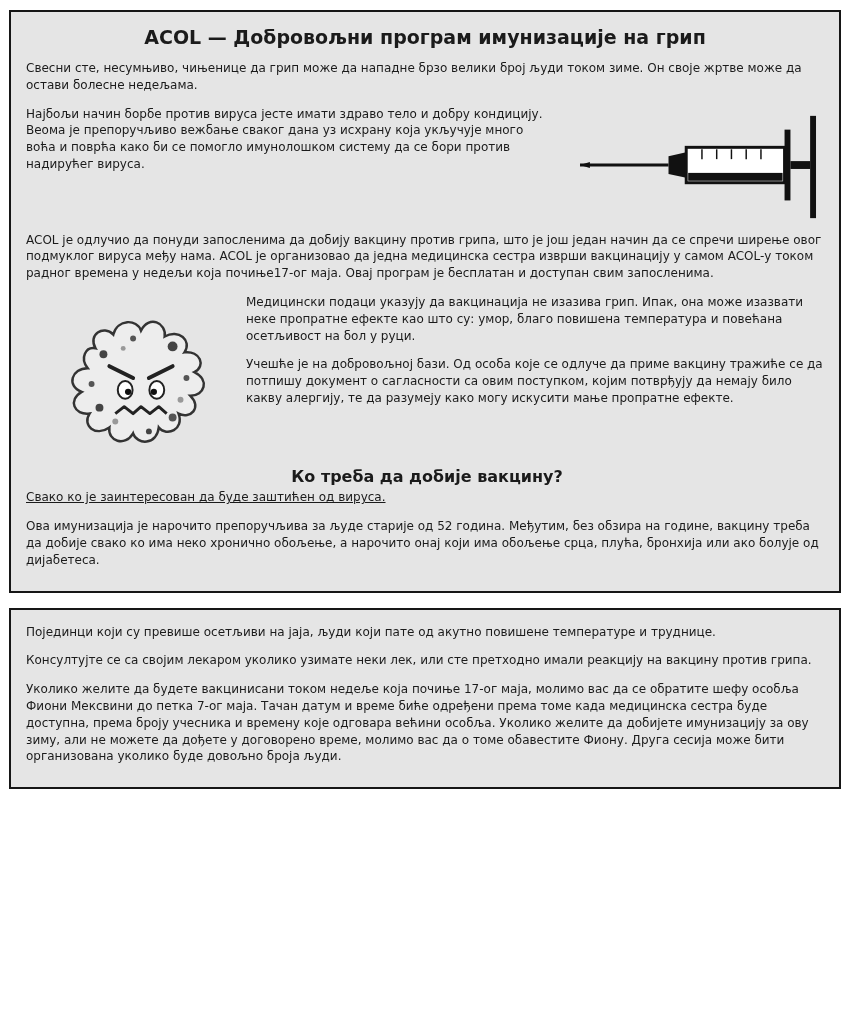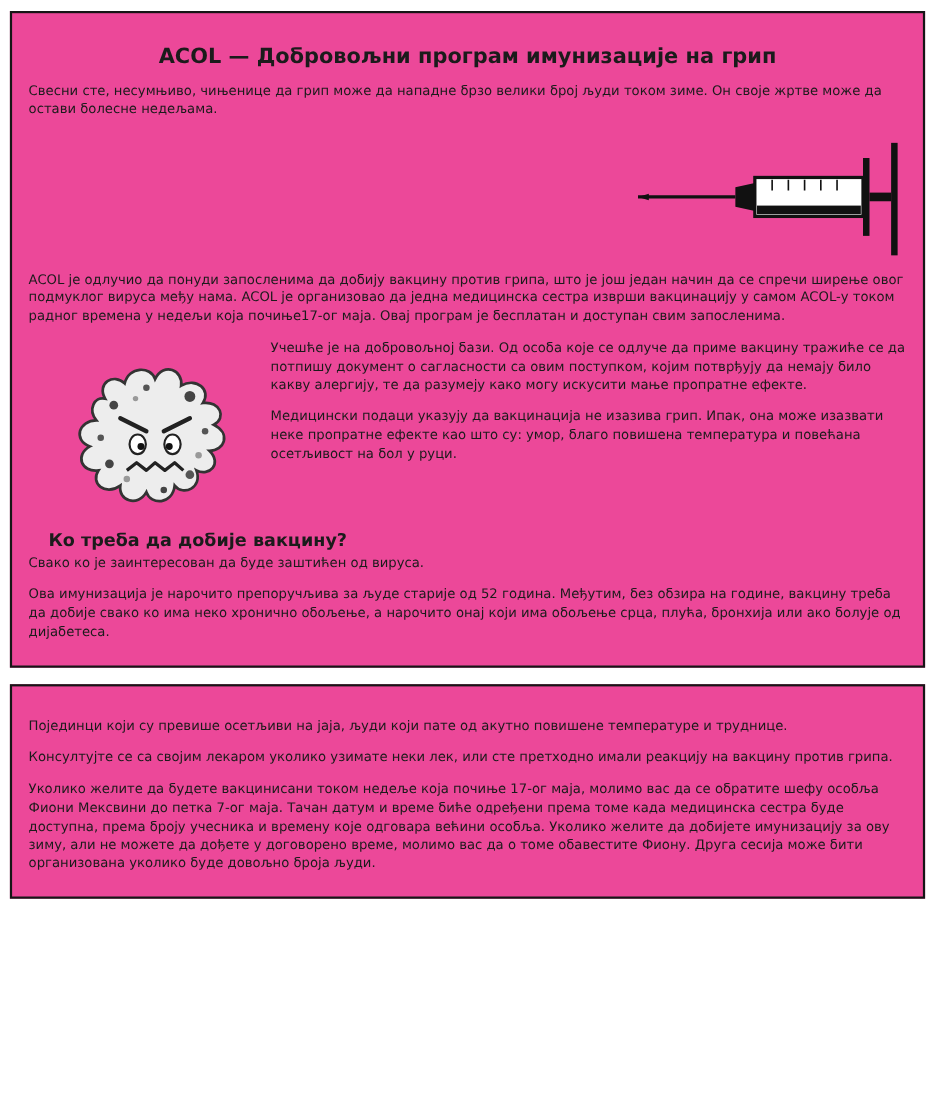--- a/index.html
+++ b/index.html
@@ -13,45 +13,47 @@
     color: #1b1b1b;
   }
   .page {
     box-sizing: border-box;
     width: 850px;
     min-height: 1015px;
     padding: 10px 9px 12px 9px;
   }
   .box {
     border: 2px solid #161616;
-    padding: 16px 15px 10px 15px;
-    background: #ec4899;
+    padding: 2px 15px 10px 15px;
+    background: #e5e5e5;
   }
   .box + .box {
     margin-top: 15px;
   }
   .doc-title {
     text-align: center;
     font-weight: bold;
     font-size: 19px;
     margin: 12px 0 10px 0;
   }
   p {
     font-size: 12px;
     line-height: 1.4;
     margin: 12px 0;
   }
   .heading {
     font-weight: bold;
     font-size: 16px;
     line-height: 1.4;
-    margin: 12px 0 0 18px;
+    margin: 12px 0 0 4px;
+    text-align: center;
   }
   .heading + p {
     margin-top: 1px;
+    text-decoration: underline;
   }
   .syringe-float {
     float: right;
     width: 250px;
     height: 118px;
     margin: 2px 0 6px 18px;
   }
   .virus-float {
     float: left;
     width: 168px;
@@ -89,20 +91,21 @@
         <line x1="188" y1="42" x2="188" y2="52" stroke="#111" stroke-width="1.5"></line>
 
         <rect x="212" y="22" width="6" height="72" fill="#111"></rect>
 
         <rect x="218" y="54" width="20" height="8" fill="#111"></rect>
 
         <rect x="238" y="8" width="6" height="104" fill="#111"></rect>
       </svg>
     </div>
 
+    <p>Најбољи начин борбе против вируса јесте имати здраво тело и добру кондицију. Веома је препоручљиво вежбање сваког дана уз исхрану која укључује много воћа и поврћа како би се помогло имунолошком систему да се бори против надирућег вируса.</p>
 
     <p class="clear">ACOL је одлучио да понуди запосленима да добију вакцину против грипа, што је још један начин да се спречи ширење овог подмуклог вируса међу нама. ACOL је организовао да једна медицинска сестра изврши вакцинацију у самом ACOL-у током радног времена у недељи која почиње17-ог маја. Овај програм је бесплатан и доступан свим запосленима.</p>
 
     <div class="virus-float">
       <svg viewBox="0 0 170 160" xmlns="http://www.w3.org/2000/svg" aria-hidden="true">
         <path d="M 40,48
                  C 32,34 48,24 58,34
                  C 62,18 82,18 86,30
                  C 94,14 112,22 110,36
                  C 124,28 138,40 130,52
@@ -134,23 +137,23 @@
 
         <ellipse cx="70" cy="90" rx="7.5" ry="9" fill="#fff" stroke="#222" stroke-width="2"></ellipse>
         <circle cx="73" cy="92" r="3.2" fill="#111"></circle>
         <ellipse cx="102" cy="90" rx="7.5" ry="9" fill="#fff" stroke="#222" stroke-width="2"></ellipse>
         <circle cx="99" cy="92" r="3.2" fill="#111"></circle>
 
         <polyline points="60,114 69,107 78,114 86,107 95,114 104,107 112,114" fill="none" stroke="#222" stroke-width="3" stroke-linejoin="round"></polyline>
       </svg>
     </div>
 
+    <p>Медицински подаци указују да вакцинација не изазива грип. Ипак, она може изазвати неке пропратне ефекте као што су: умор, благо повишена температура и повећана осетљивост на бол у руци.</p>
+
     <p>Учешће је на добровољној бази. Од особа које се одлуче да приме вакцину тражиће се да потпишу документ о сагласности са овим поступком, којим потврђују да немају било какву алергију, те да разумеју како могу искусити мање пропратне ефекте.</p>
-
-    <p>Медицински подаци указују да вакцинација не изазива грип. Ипак, она може изазвати неке пропратне ефекте као што су: умор, благо повишена температура и повећана осетљивост на бол у руци.</p>
 
     <p class="heading clear">Ко треба да добије вакцину?</p>
     <p>Свако ко је заинтересован да буде заштићен од вируса.</p>
 
     <p>Ова имунизација је нарочито препоручљива за људе старије од 52 година. Међутим, без обзира на године, вакцину треба да добије свако ко има неко хронично обољење, а нарочито онај који има обољење срца, плућа, бронхија или ако болује од дијабетеса.</p>
 
 
   </div>
 
   <div class="box">

